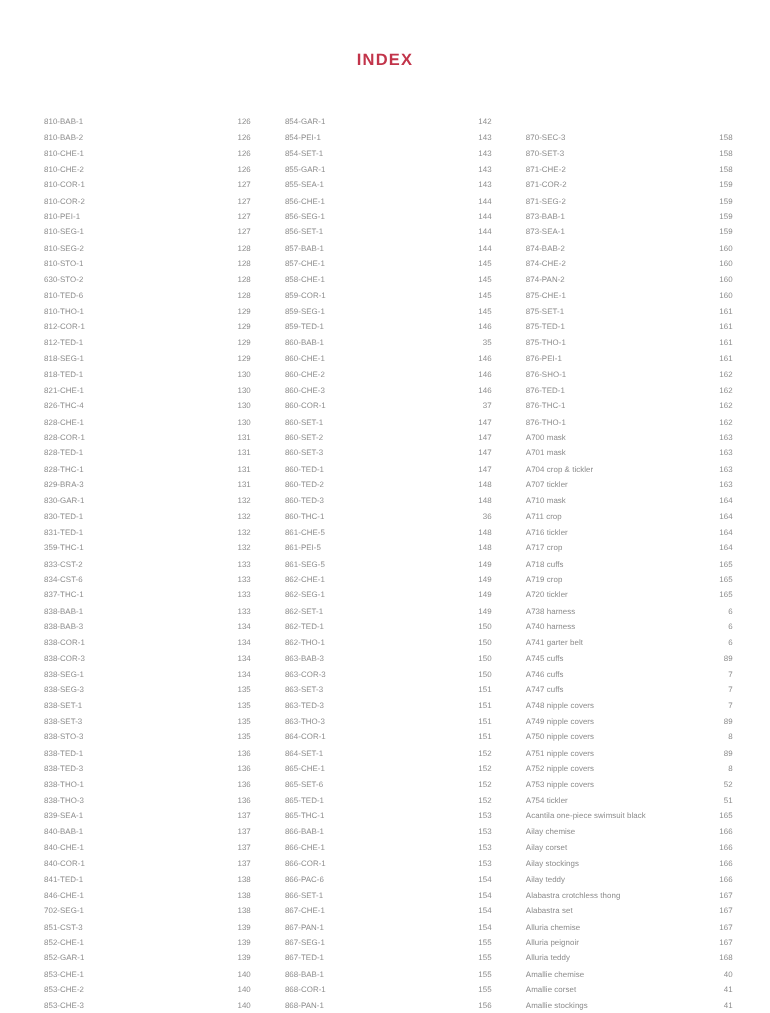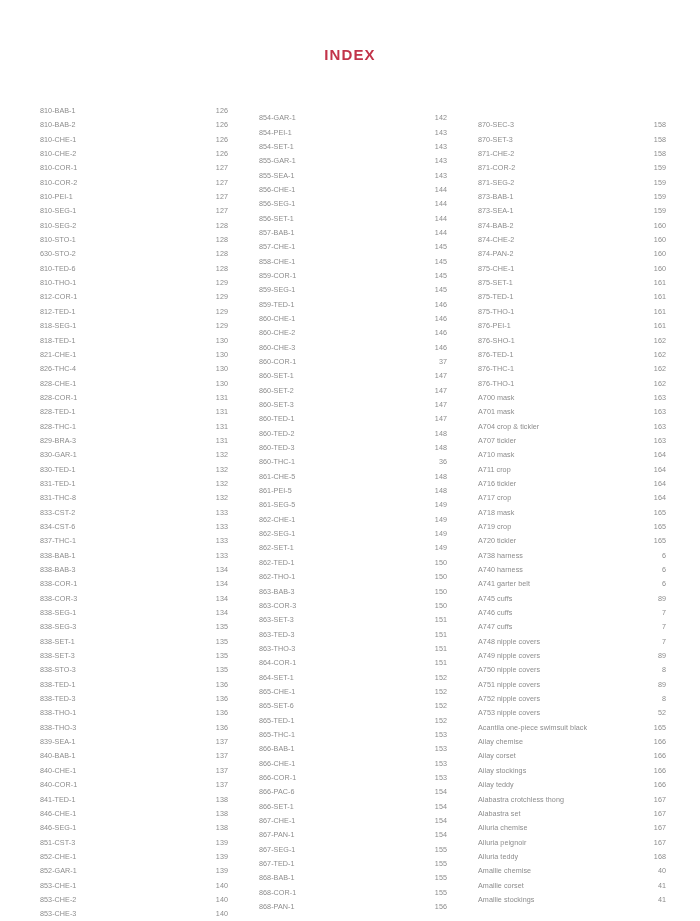--- a/index.html
+++ b/index.html
@@ -37,21 +37,21 @@
   }
 
   .index-body {
     position: absolute;
     top: 104px;
     left: 40px;
     width: 626px;
     display: flex;
     flex-direction: row;
     justify-content: space-between;
-    align-items: center;
+    align-items: flex-end;
   }
 
   .index-column {
     width: 188px;
     display: flex;
     flex-direction: column;
   }
 
   .index-entry {
     display: flex;
@@ -186,21 +186,21 @@
         </div>
         <div class="index-entry">
           <span class="entry-label">830-TED-1</span>
           <span class="entry-page">132</span>
         </div>
         <div class="index-entry">
           <span class="entry-label">831-TED-1</span>
           <span class="entry-page">132</span>
         </div>
         <div class="index-entry">
-          <span class="entry-label">831-THC-8</span>
+          <span class="entry-label">359-THC-1</span>
           <span class="entry-page">132</span>
         </div>
         <div class="index-entry">
           <span class="entry-label">833-CST-2</span>
           <span class="entry-page">133</span>
         </div>
         <div class="index-entry">
           <span class="entry-label">834-CST-6</span>
           <span class="entry-page">133</span>
         </div>
@@ -278,21 +278,21 @@
         </div>
         <div class="index-entry">
           <span class="entry-label">841-TED-1</span>
           <span class="entry-page">138</span>
         </div>
         <div class="index-entry">
           <span class="entry-label">846-CHE-1</span>
           <span class="entry-page">138</span>
         </div>
         <div class="index-entry">
-          <span class="entry-label">846-SEG-1</span>
+          <span class="entry-label">702-SEG-1</span>
           <span class="entry-page">138</span>
         </div>
         <div class="index-entry">
           <span class="entry-label">851-CST-3</span>
           <span class="entry-page">139</span>
         </div>
         <div class="index-entry">
           <span class="entry-label">852-CHE-1</span>
           <span class="entry-page">139</span>
         </div>
@@ -364,20 +364,24 @@
         </div>
         <div class="index-entry">
           <span class="entry-label">859-SEG-1</span>
           <span class="entry-page">145</span>
         </div>
         <div class="index-entry">
           <span class="entry-label">859-TED-1</span>
           <span class="entry-page">146</span>
         </div>
         <div class="index-entry">
+          <span class="entry-label">860-BAB-1</span>
+          <span class="entry-page">35</span>
+        </div>
+        <div class="index-entry">
           <span class="entry-label">860-CHE-1</span>
           <span class="entry-page">146</span>
         </div>
         <div class="index-entry">
           <span class="entry-label">860-CHE-2</span>
           <span class="entry-page">146</span>
         </div>
         <div class="index-entry">
           <span class="entry-label">860-CHE-3</span>
           <span class="entry-page">146</span>
@@ -642,21 +646,21 @@
         </div>
         <div class="index-entry">
           <span class="entry-label">A716 tickler</span>
           <span class="entry-page">164</span>
         </div>
         <div class="index-entry">
           <span class="entry-label">A717 crop</span>
           <span class="entry-page">164</span>
         </div>
         <div class="index-entry">
-          <span class="entry-label">A718 mask</span>
+          <span class="entry-label">A718 cuffs</span>
           <span class="entry-page">165</span>
         </div>
         <div class="index-entry">
           <span class="entry-label">A719 crop</span>
           <span class="entry-page">165</span>
         </div>
         <div class="index-entry">
           <span class="entry-label">A720 tickler</span>
           <span class="entry-page">165</span>
         </div>
@@ -702,20 +706,24 @@
         </div>
         <div class="index-entry">
           <span class="entry-label">A752 nipple covers</span>
           <span class="entry-page">8</span>
         </div>
         <div class="index-entry">
           <span class="entry-label">A753 nipple covers</span>
           <span class="entry-page">52</span>
         </div>
         <div class="index-entry">
+          <span class="entry-label">A754 tickler</span>
+          <span class="entry-page">51</span>
+        </div>
+        <div class="index-entry">
           <span class="entry-label">Acantila one-piece swimsuit black</span>
           <span class="entry-page">165</span>
         </div>
         <div class="index-entry">
           <span class="entry-label">Ailay chemise</span>
           <span class="entry-page">166</span>
         </div>
         <div class="index-entry">
           <span class="entry-label">Ailay corset</span>
           <span class="entry-page">166</span>

